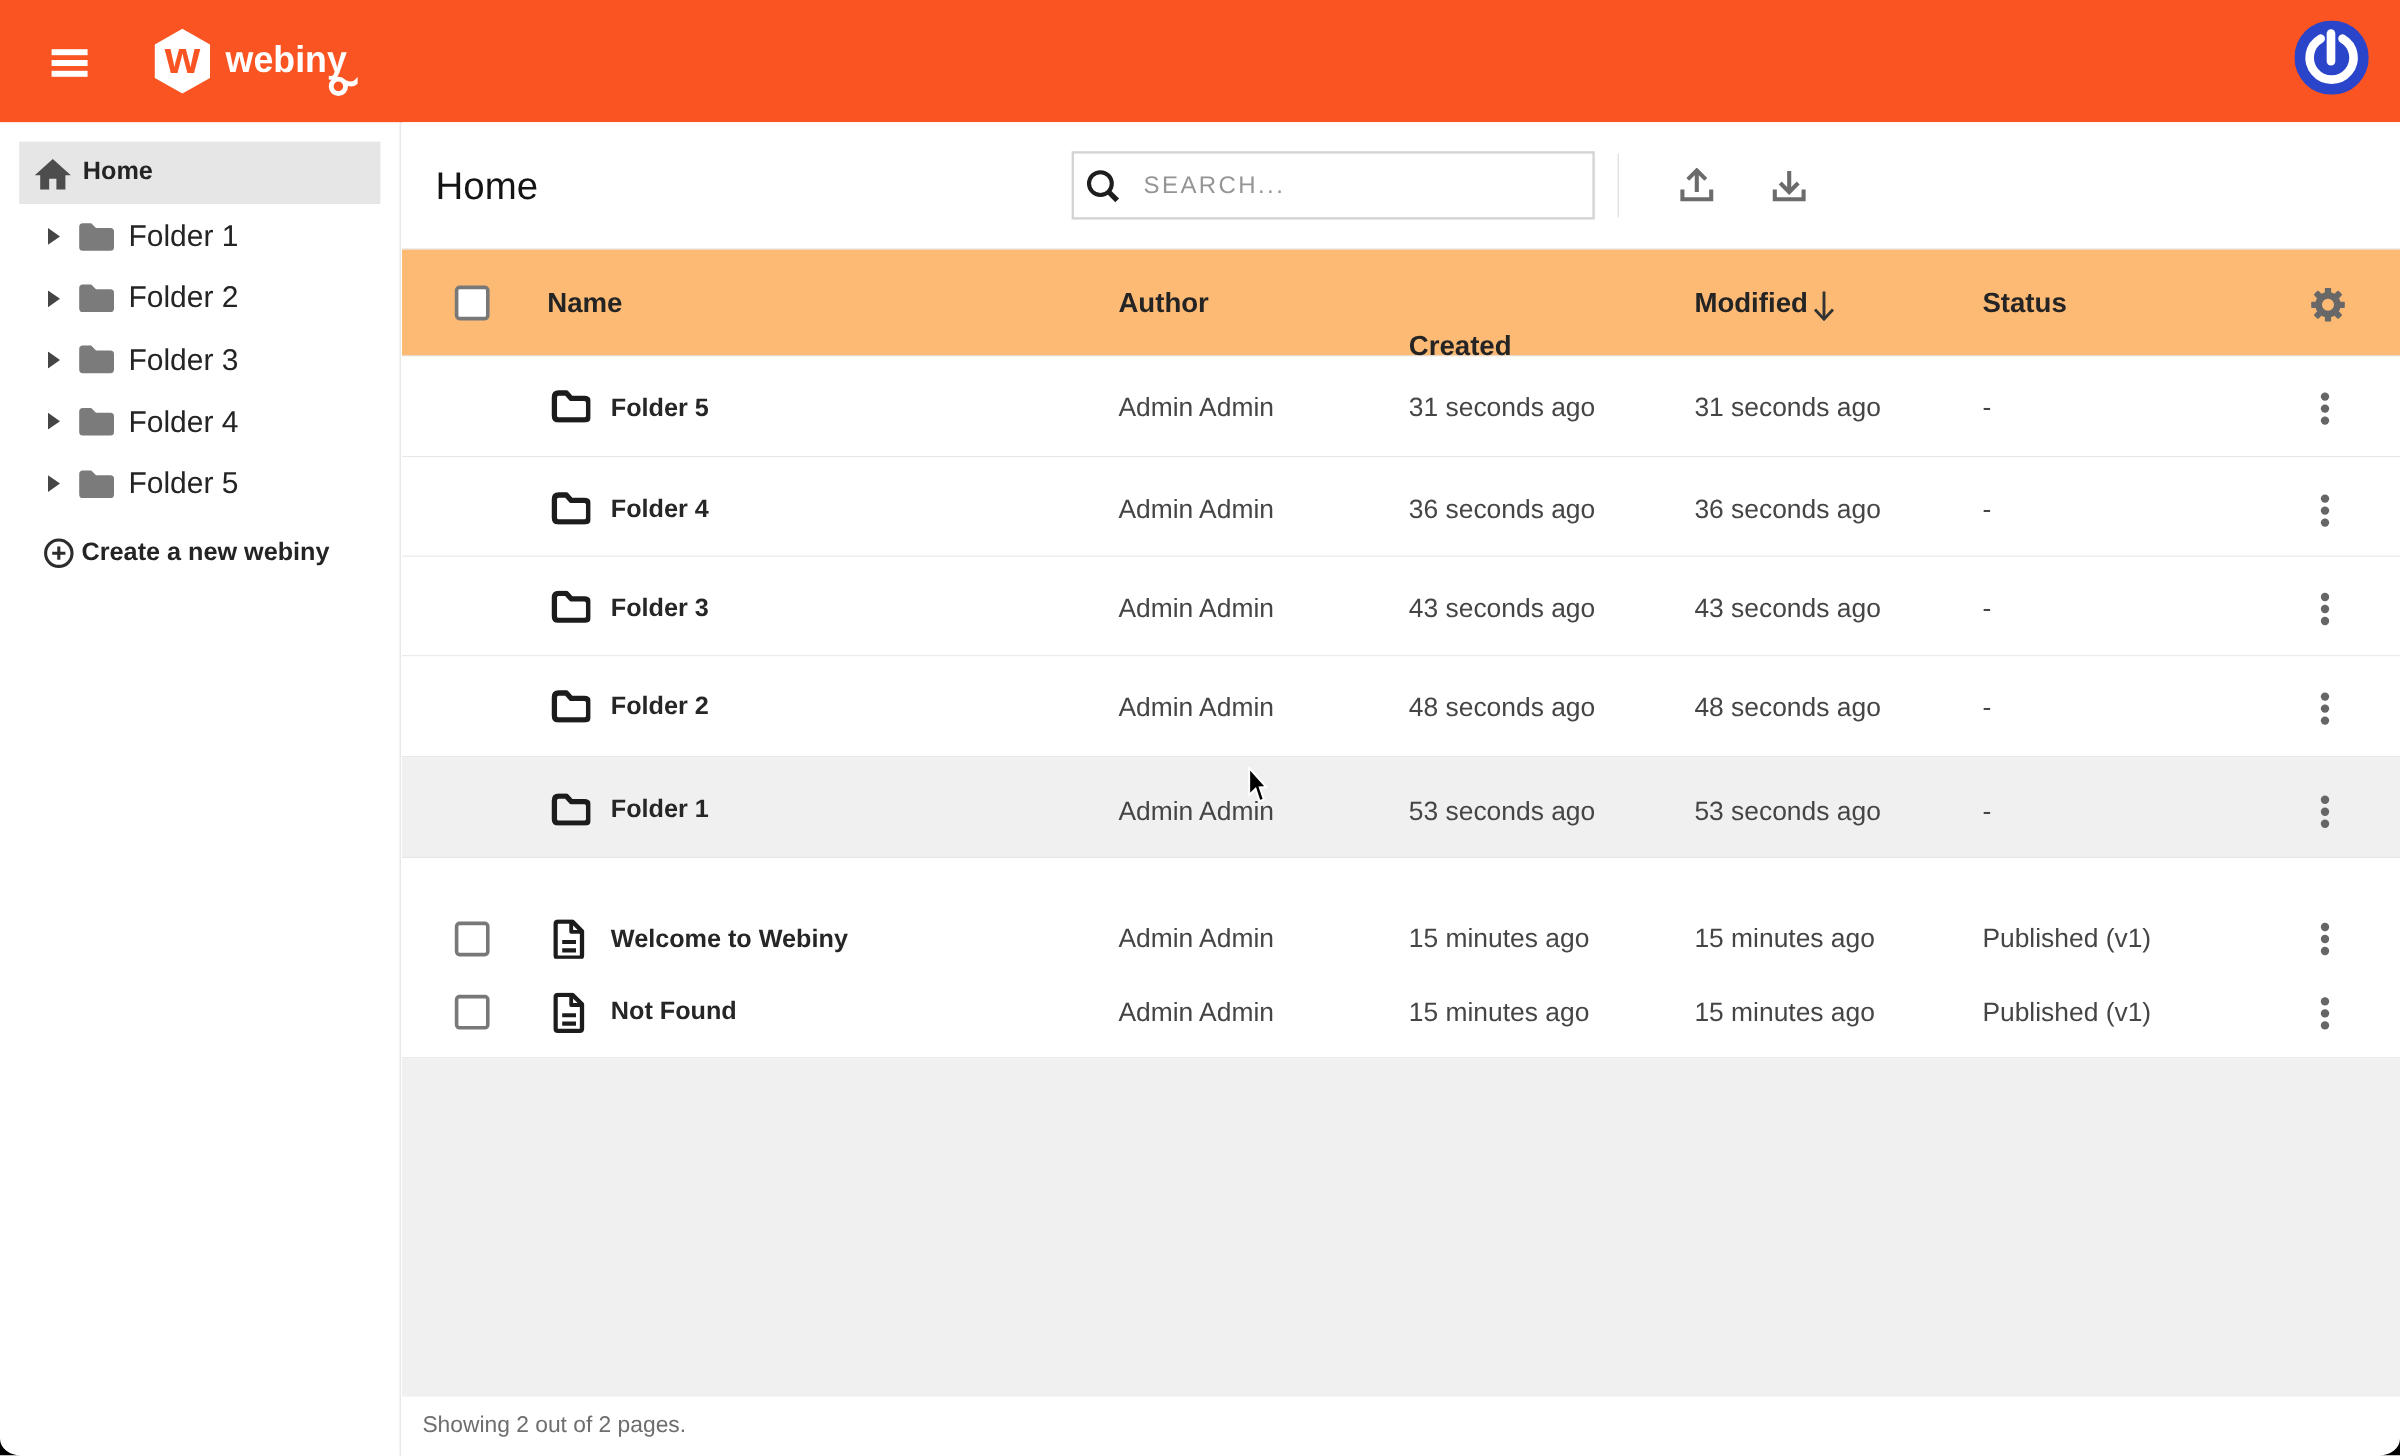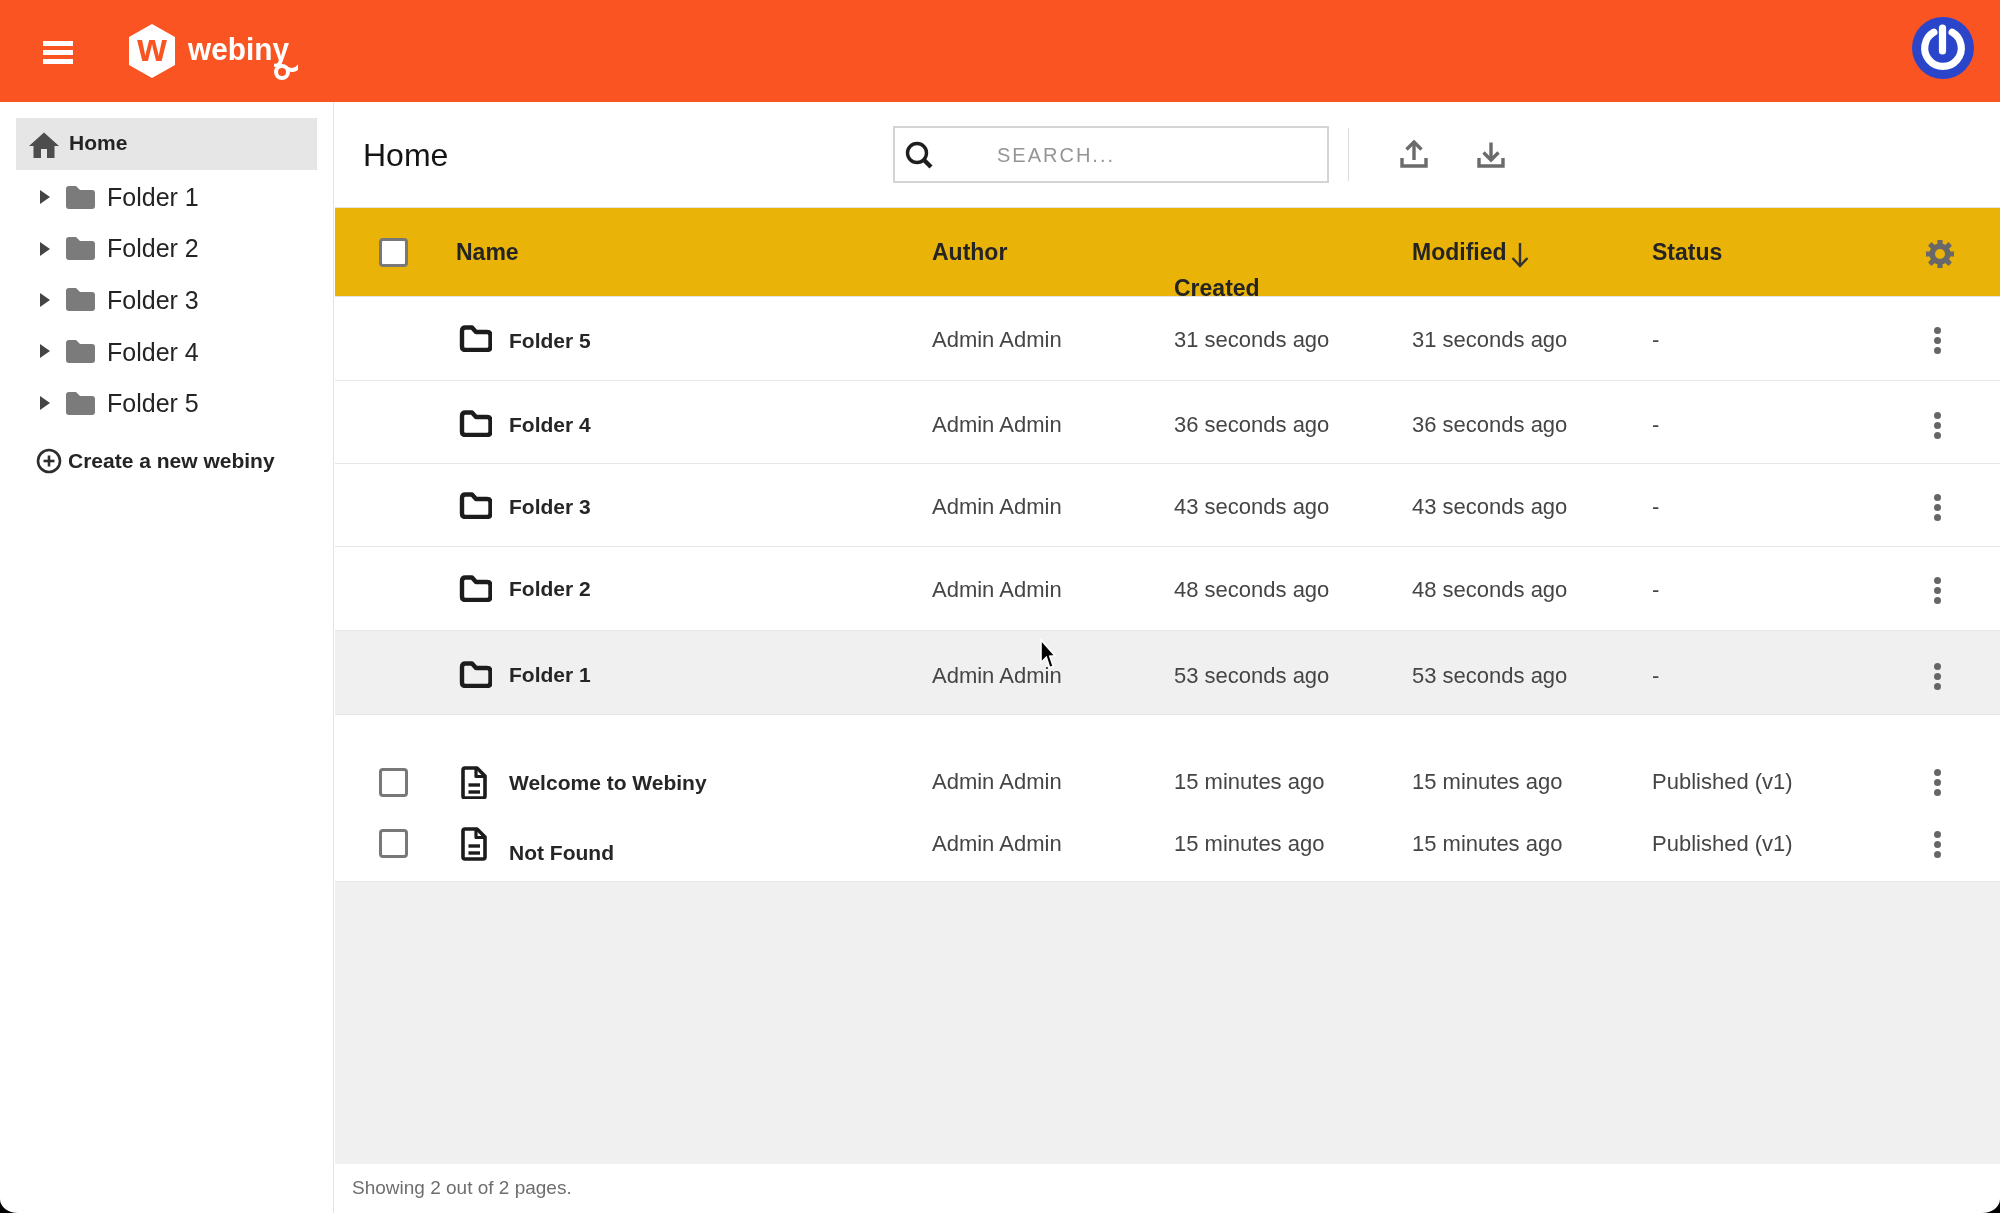--- a/index.html
+++ b/index.html
@@ -18,32 +18,32 @@
     background:#e6e6e6; }
   .sideitem { position:absolute; color:#242424; font-size:25px; white-space:nowrap; }
 
   
   #main { position:absolute; left:335px; top:102px; width:1665px; height:1111px; background:#fff; }
   #toolbar { position:absolute; left:0; top:0; width:1665px; height:106px; background:#fff;
     border-bottom:1px solid #e3e3e3; }
   #pagetitle { position:absolute; left:28px; top:35px; font-size:32px; color:#141414; }
   #searchbox { position:absolute; left:558px; top:24px; width:436px; height:57px;
     border:2px solid #d4d4d4; background:#fff; }
-  #searchtxt { position:absolute; left:58px; top:16px; font-size:20px; color:#959595; letter-spacing:2px;margin-left:44px; }
+  #searchtxt { position:absolute; left:58px; top:16px; font-size:20px; color:#959595; letter-spacing:2px; }
   #tooldiv { position:absolute; left:1013px; top:26px; width:1px; height:53px; background:#dcdcdc; }
   #btn-folder { position:absolute; left:1197px; top:24px; width:230px; height:57px;
     border:2px solid #fa5423; background:#fff; color:#fa5423; font-size:18px; font-weight:bold;
     letter-spacing:2px; text-align:center; line-height:53px; border-radius:2px; white-space:nowrap;}
   #btn-page { position:absolute; left:1432px; top:24px; width:203px; height:57px;
     background:#fa5423; color:#fff; font-size:18px; font-weight:bold; letter-spacing:2px;
     text-align:center; line-height:57px; border-radius:4px; white-space:nowrap;}
   .plus { font-weight:normal; font-size:27px; position:relative; top:2px; margin-right:16px; letter-spacing:0; }
 
   
-  #thead { position:absolute; left:0; top:106px; width:1665px; height:89px; background:#eab308;
+  #thead { position:absolute; left:0; top:106px; width:1665px; height:89px; background:#fdba74;
     border-bottom:1px solid #e3e3e3; }
   .hcell { position:absolute; top:31px; font-size:23px; font-weight:bold; color:#242424; }
   .checkbox { position:absolute; width:29px; height:29px; border:3px solid #787878;
     border-radius:4px; background:#fff; }
   .row { position:absolute; left:0; width:1665px; border-bottom:1px solid #e7e7e7; background:#fff; }
   .row.hl { background:#f0f0f0; }
   .cell { position:absolute; font-size:22px; color:#454545; white-space:nowrap; }
   .name { font-size:21px; font-weight:bold; color:#262626; }
   .kebab { position:absolute; left:1599px; width:7px; }
   .kebab i { display:block; width:7px; height:7px; border-radius:50%; background:#666; margin-bottom:3px; }
@@ -268,21 +268,21 @@
       </div>
   </div>
   <div class="row" style="top:697px; height:83px;">
     <div class="checkbox" style="left:44px; top:30px;"></div>
     <svg class="abs" style="left:126px; top:28px;" width="27" height="34" viewBox="0 0 27 34">
       <path d="M4,2 h12 l8,8 v20 q0,2 -2,2 H4 q-2,0 -2,-2 V4 q0,-2 2,-2 Z" fill="none" stroke="#1c1c1c" stroke-width="3.6" stroke-linejoin="round"></path>
       <path d="M15,2.5 v8 h8" fill="none" stroke="#1c1c1c" stroke-width="3.2" stroke-linejoin="round"></path>
       <line x1="7.5" y1="19" x2="19" y2="19" stroke="#1c1c1c" stroke-width="3.4"></line>
       <line x1="7.5" y1="26" x2="19" y2="26" stroke="#1c1c1c" stroke-width="3.4"></line>
     </svg>
-    <div class="cell name" style="left:174px; top:42px;">Not Found</div>
+    <div class="cell name" style="left:174px; top:32px;">Not Found</div>
     <div class="cell" style="left:597px; top:32px;">Admin Admin</div>
     <div class="cell" style="left:839px; top:32px;">15 minutes ago</div>
     <div class="cell" style="left:1077px; top:32px;">15 minutes ago</div>
     <div class="cell" style="left:1317px; top:32px;">Published (v1)</div>
     <div class="kebab" style="top:32px;">
         <i></i>
         <i></i>
         <i></i>
       </div>
   </div>

